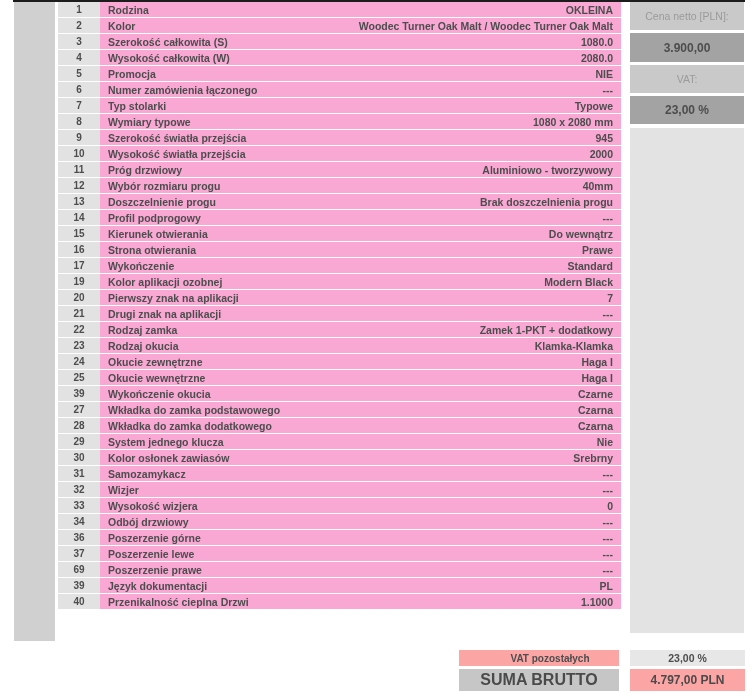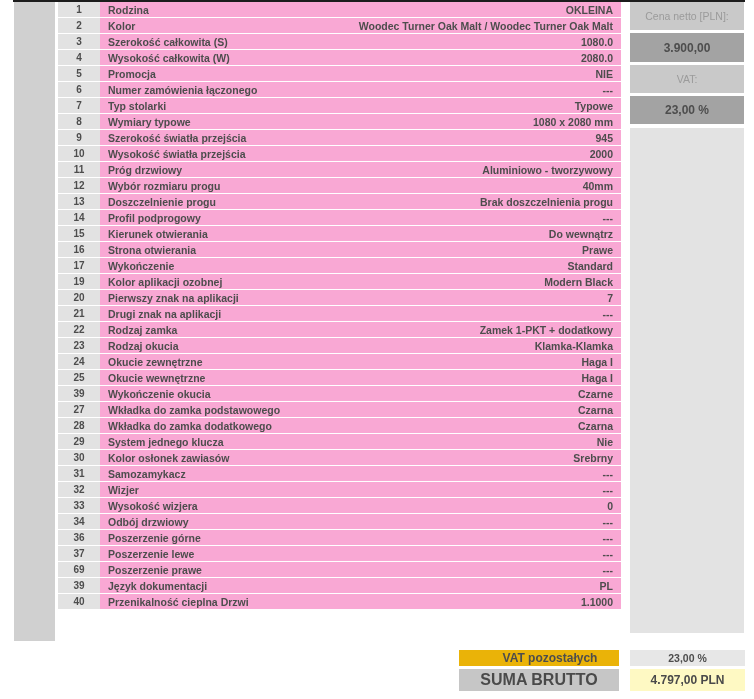--- a/index.html
+++ b/index.html
@@ -44,24 +44,24 @@
   .sum-label-cell {
     position: absolute; left: 459px; width: 160px; height: inherit;
     display: flex; align-items: center; justify-content: center;
     font-weight: bold;
   }
   .sum-value-cell {
     position: absolute; left: 630px; width: 115px; height: inherit;
     display: flex; align-items: center; justify-content: center;
     font-weight: bold;
   }
-  .summary-row-a .sum-label-cell { background: #eab308; font-size: 12px; padding-left: 22px; }
+  .summary-row-a .sum-label-cell { background: #fca5a5; font-size: 10px; padding-left: 22px; }
   .summary-row-a .sum-value-cell { background: #e7e7e7; font-size: 10.5px; }
   .summary-row-b .sum-label-cell { background: #c6c6c6; font-size: 16px; color: #4a4a4a; }
-  .summary-row-b .sum-value-cell { background: #fef9c3; font-size: 12px; color: #4a4a4a; }
+  .summary-row-b .sum-value-cell { background: #fca5a5; font-size: 12px; color: #4a4a4a; }
 </style>
 </head>
 <body>
 
 <div class="top-border"></div>
 <div class="left-strip"></div>
 
 <div class="rows-wrap">
   <div class="spec-row">
     <div class="num-cell">1</div>

